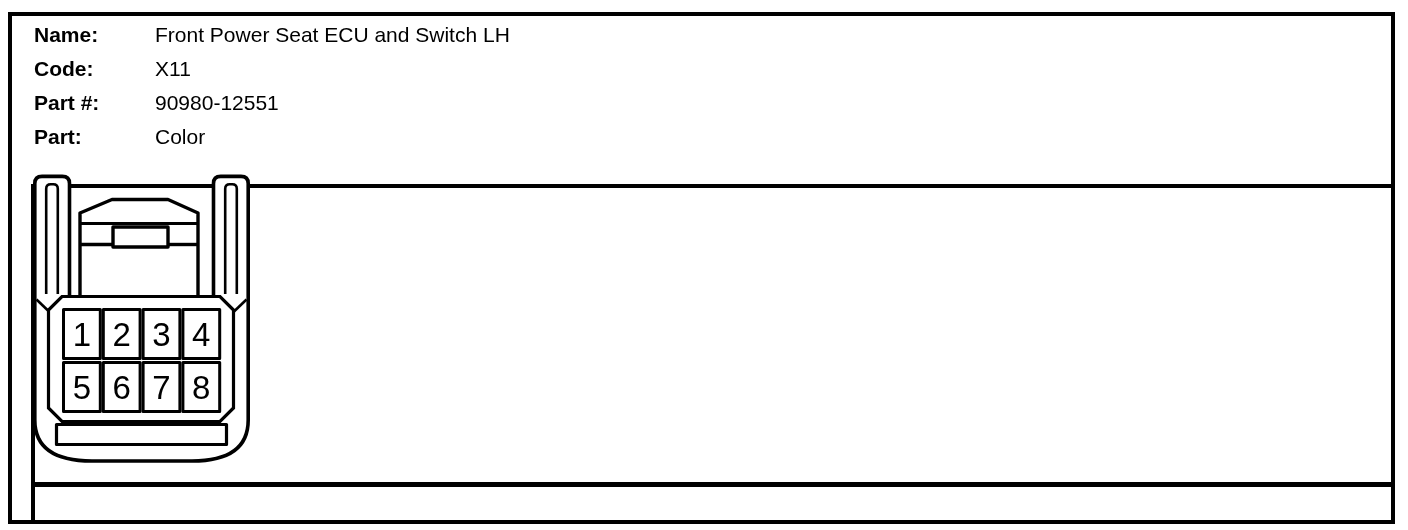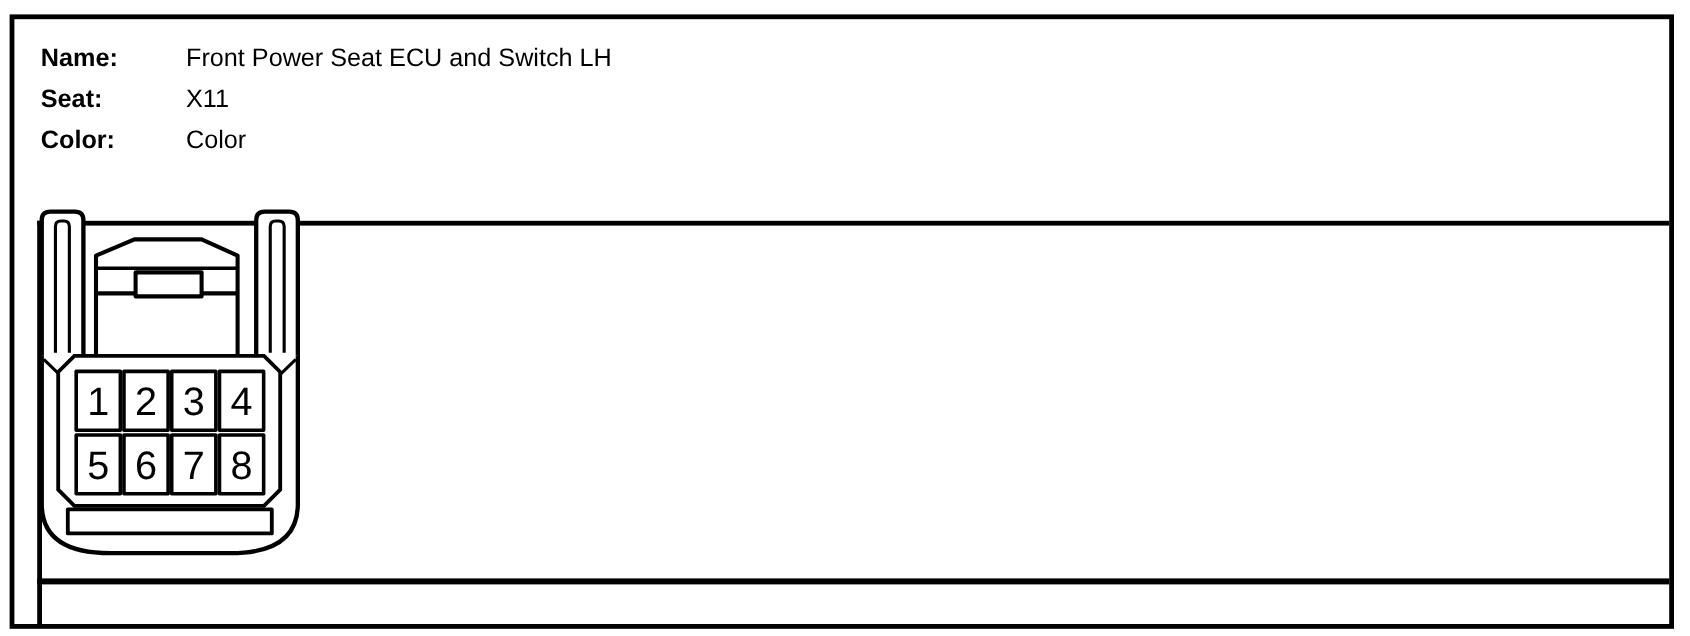--- a/index.html
+++ b/index.html
@@ -20,21 +20,21 @@
     position: absolute;
     left: 8px;
     top: 12px;
     right: 13px;
     bottom: 6px;
     border: 4px solid #000000;
   }
   .header {
     position: absolute;
     left: 34px;
-    top: 32px;
+    top: 18px;
   }
   .info-row {
     height: 34px;
     line-height: 34px;
     font-size: 21px;
     white-space: nowrap;
   }
   .info-label {
     display: inline-block;
     width: 121px;
@@ -79,24 +79,27 @@
 
 <div class="canvas">
 
   <div class="frame"></div>
 
   <div class="header">
     <div class="info-row">
       <span class="info-label">Name:</span><span class="info-value">Front Power Seat ECU and Switch LH</span>
     </div>
     <div class="info-row">
-      <span class="info-label">Seat:</span><span class="info-value">X11</span>
+      <span class="info-label">Code:</span><span class="info-value">X11</span>
     </div>
     <div class="info-row">
-      <span class="info-label">Color:</span><span class="info-value">Color</span>
+      <span class="info-label">Part #:</span><span class="info-value">90980-12551</span>
+    </div>
+    <div class="info-row">
+      <span class="info-label">Part:</span><span class="info-value">Color</span>
     </div>
   </div>
 
   <div class="panel"></div>
   <div class="divider"></div>
 
   <svg class="connector" viewBox="28 170 230 300" xmlns="http://www.w3.org/2000/svg">
 
     <g fill="#ffffff" stroke="#000000" stroke-linejoin="round">
 

